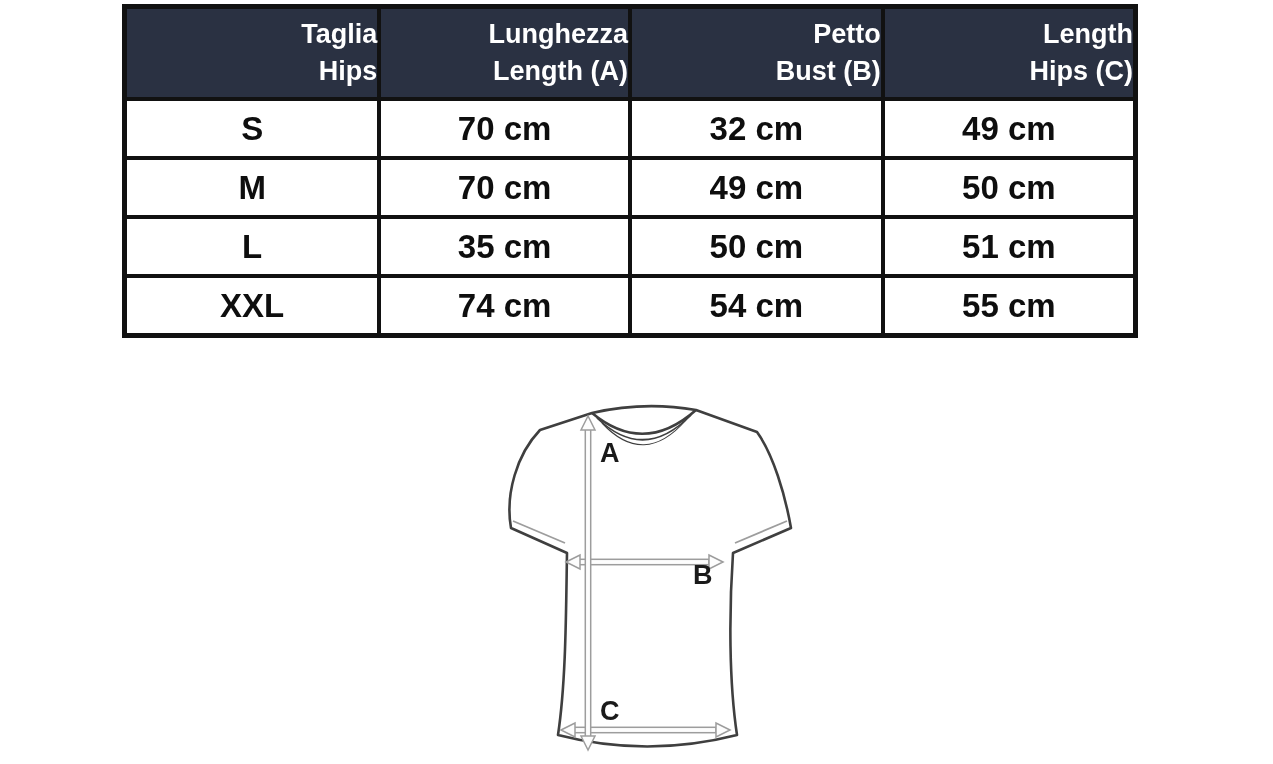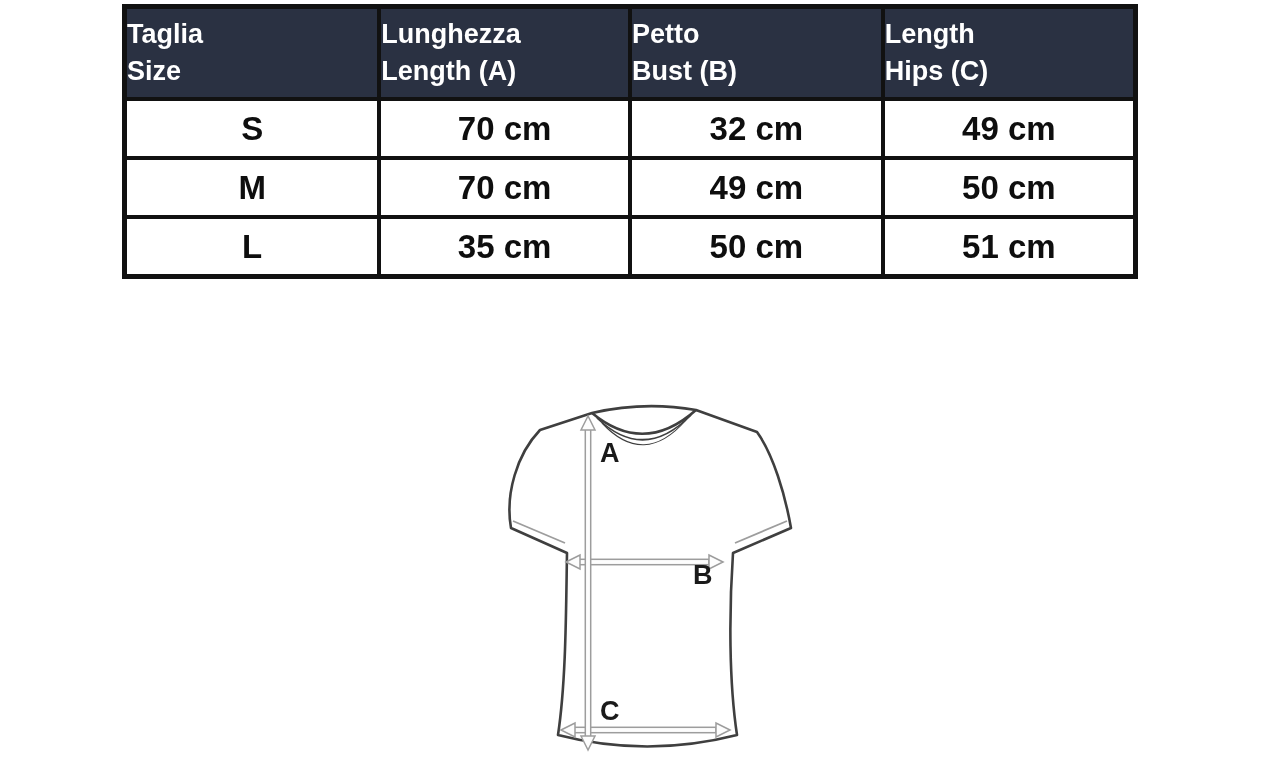--- a/index.html
+++ b/index.html
@@ -19,21 +19,21 @@
     border: 5px solid #111111;
   }
   .size-table th {
     background: #2a3142;
     color: #ffffff;
     font-size: 27px;
     font-weight: bold;
     height: 88px;
     border: 4px solid #111111;
     padding: 0;
-    text-align: left;
+    text-align: right;
     vertical-align: middle;
   }
   .size-table th .hline { display: block; line-height: 37px; }
   .size-table td {
     background: #ffffff;
     color: #0e0e0e;
     font-size: 33px;
     font-weight: bold;
     height: 55px;
     border: 4px solid #111111;
@@ -62,21 +62,21 @@
     <colgroup>
       <col style="width:25.2%">
         <col style="width:24.8%">
         <col style="width:25%">
         <col style="width:25%">
     </colgroup>
     <thead>
       <tr>
         <th>
           <span class="hline">Taglia</span>
-          <span class="hline">Size</span>
+          <span class="hline">Hips</span>
         </th>
         <th>
           <span class="hline">Lunghezza</span>
           <span class="hline">Length (A)</span>
         </th>
         <th>
           <span class="hline">Petto</span>
           <span class="hline">Bust (B)</span>
         </th>
         <th>
@@ -96,20 +96,26 @@
         <td>M</td>
         <td>70 cm</td>
         <td>49 cm</td>
         <td>50 cm</td>
       </tr>
       <tr>
         <td>L</td>
         <td>35 cm</td>
         <td>50 cm</td>
         <td>51 cm</td>
+      </tr>
+      <tr>
+        <td>XXL</td>
+        <td>74 cm</td>
+        <td>54 cm</td>
+        <td>55 cm</td>
       </tr>
     </tbody>
   </table>
 
   <svg class="shirt-figure" viewBox="0 0 340 372">
 
     <g>
       <path d="M 60,38 L 112,21 Q 164,9 216,18 L 277,40
                C 293,62 305,102 311,136
                L 253,161

